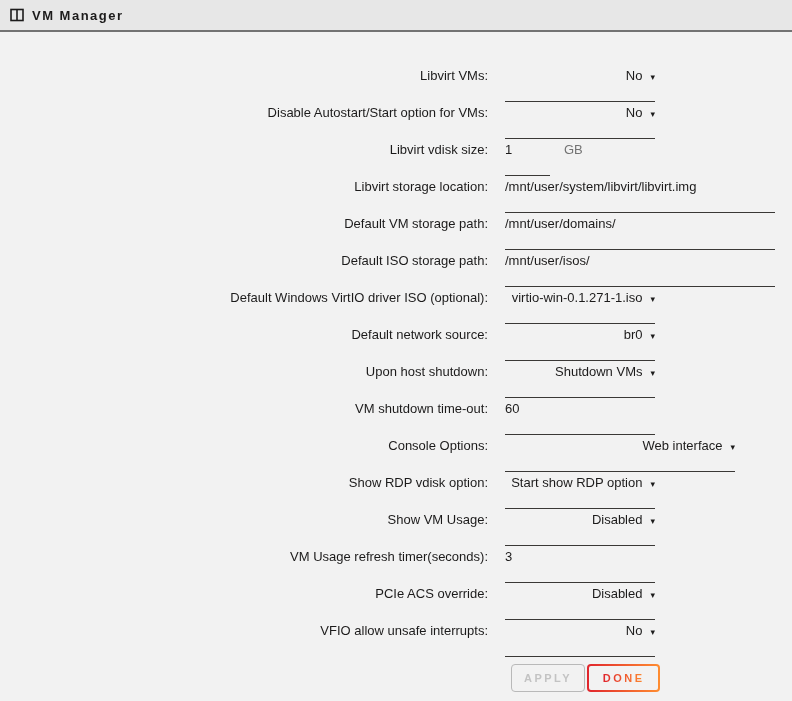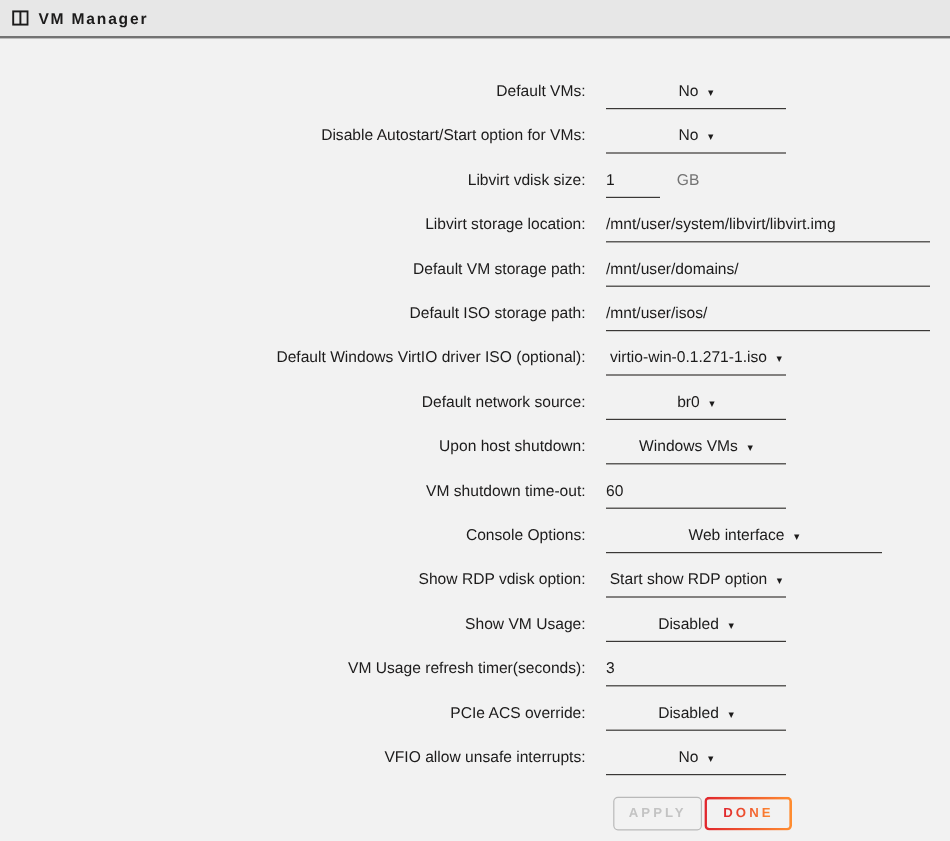--- a/index.html
+++ b/index.html
@@ -20,22 +20,22 @@
   }
   
   .form{margin-top:25px;}
   .row{display:flex;align-items:baseline;height:37px;}
   .lbl{
     width:488px;text-align:right;font-size:13px;line-height:37px;
     color:#1c1b1b;white-space:nowrap;flex:none;
   }
   .field{
     margin-left:17px;flex:none;
-    display:inline-flex;justify-content:center;align-items:baseline;
-    border-bottom:1px solid #3a3836;padding-bottom:7px;
+    display:inline-flex;justify-content:flex-end;align-items:baseline;
+    border-bottom:1px solid #3a3836;padding-bottom:18px;
     font-size:13px;color:#1c1b1b;
   }
   .field .val{white-space:nowrap;}
   .caret{font-size:9px;color:#1c1b1b;margin-left:8px;line-height:1;}
   .txt{
     border:none;background:transparent;outline:none;padding:0;margin:0;
     font-family:inherit;font-size:13px;color:#1c1b1b;width:100%;
   }
   .suffix{margin-left:14px;font-size:13px;color:#737373;}
   .w-tiny{width:45px;}
@@ -75,21 +75,21 @@
     <svg width="14" height="14" viewBox="0 0 14 14">
       <rect x="1" y="1.5" width="12" height="11" fill="none" stroke="#1c1b1b" stroke-width="1.6"></rect>
       <line x1="7" y1="1.5" x2="7" y2="12.5" stroke="#1c1b1b" stroke-width="1.6"></line>
     </svg>
   </span>
   <span class="title">VM Manager</span>
 </div>
 
 <div class="form" id="form-rows">
     <div class="row">
-      <label class="lbl">Default VMs:</label>
+      <label class="lbl">Libvirt VMs:</label>
       <div class="field w-normal">
         <span class="val">No</span>
         <span class="caret">▾</span>
       </div>
     </div>
     <div class="row">
       <label class="lbl">Disable Autostart/Start option for VMs:</label>
       <div class="field w-normal">
         <span class="val">No</span>
         <span class="caret">▾</span>
@@ -130,21 +130,21 @@
     <div class="row">
       <label class="lbl">Default network source:</label>
       <div class="field w-normal">
         <span class="val">br0</span>
         <span class="caret">▾</span>
       </div>
     </div>
     <div class="row">
       <label class="lbl">Upon host shutdown:</label>
       <div class="field w-normal">
-        <span class="val">Windows VMs</span>
+        <span class="val">Shutdown VMs</span>
         <span class="caret">▾</span>
       </div>
     </div>
     <div class="row">
       <label class="lbl">VM shutdown time-out:</label>
       <div class="field w-normal">
         <input class="txt" type="text" value="60" style="">
       </div>
     </div>
     <div class="row">

